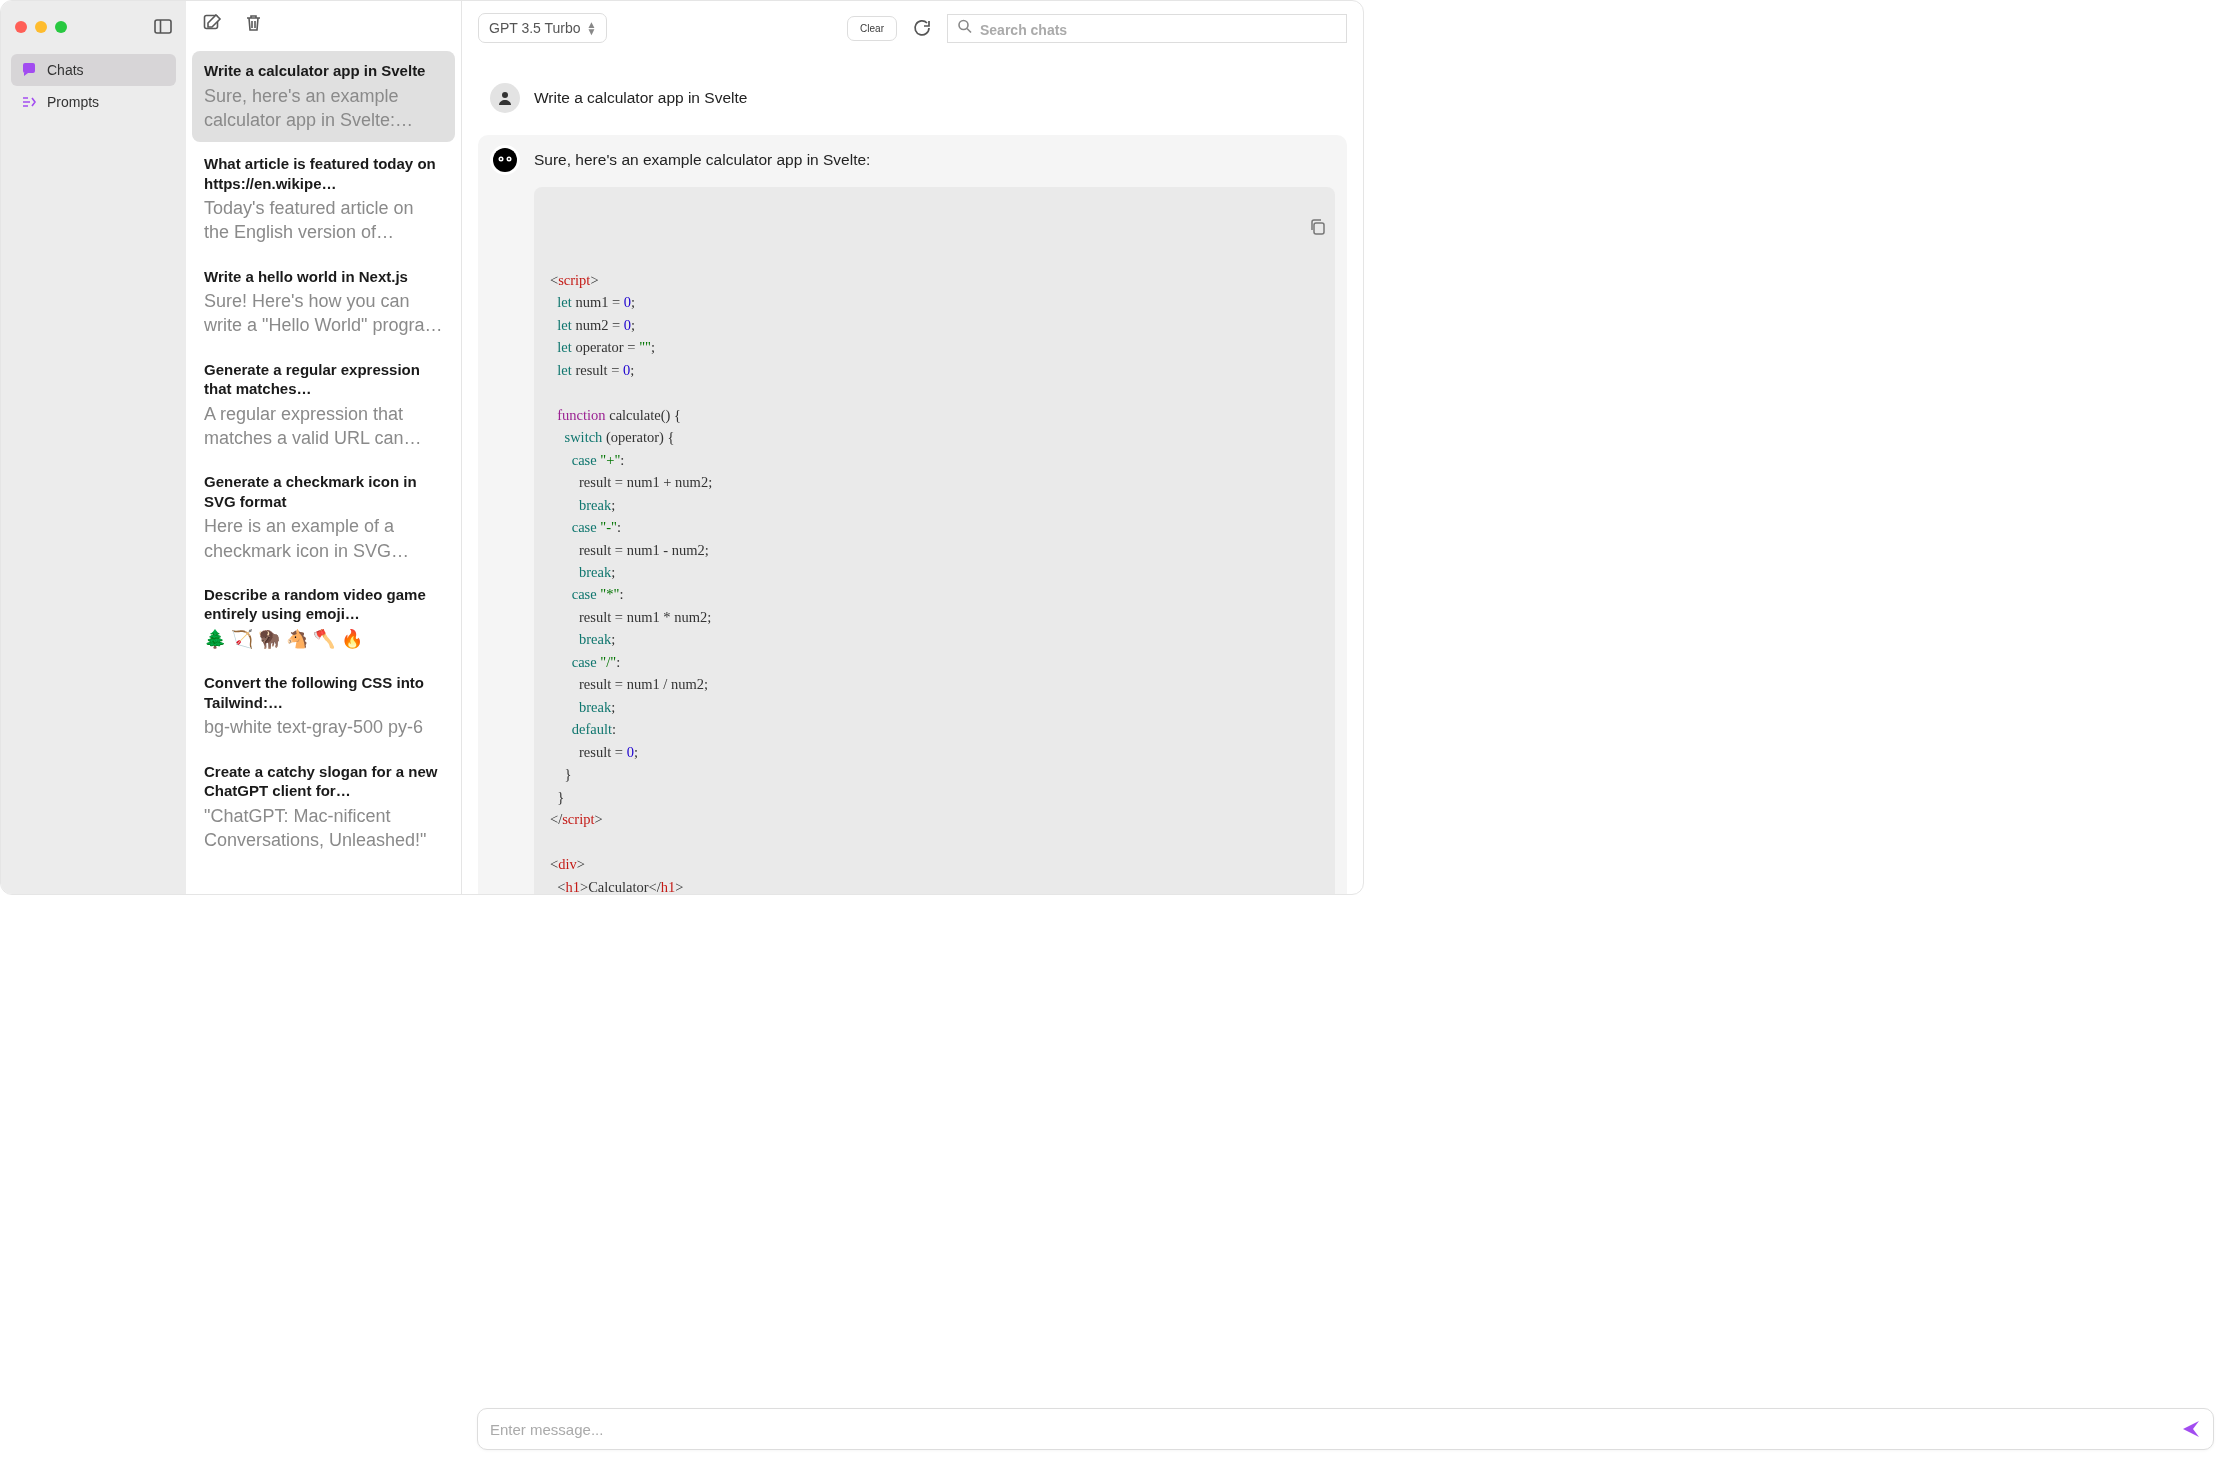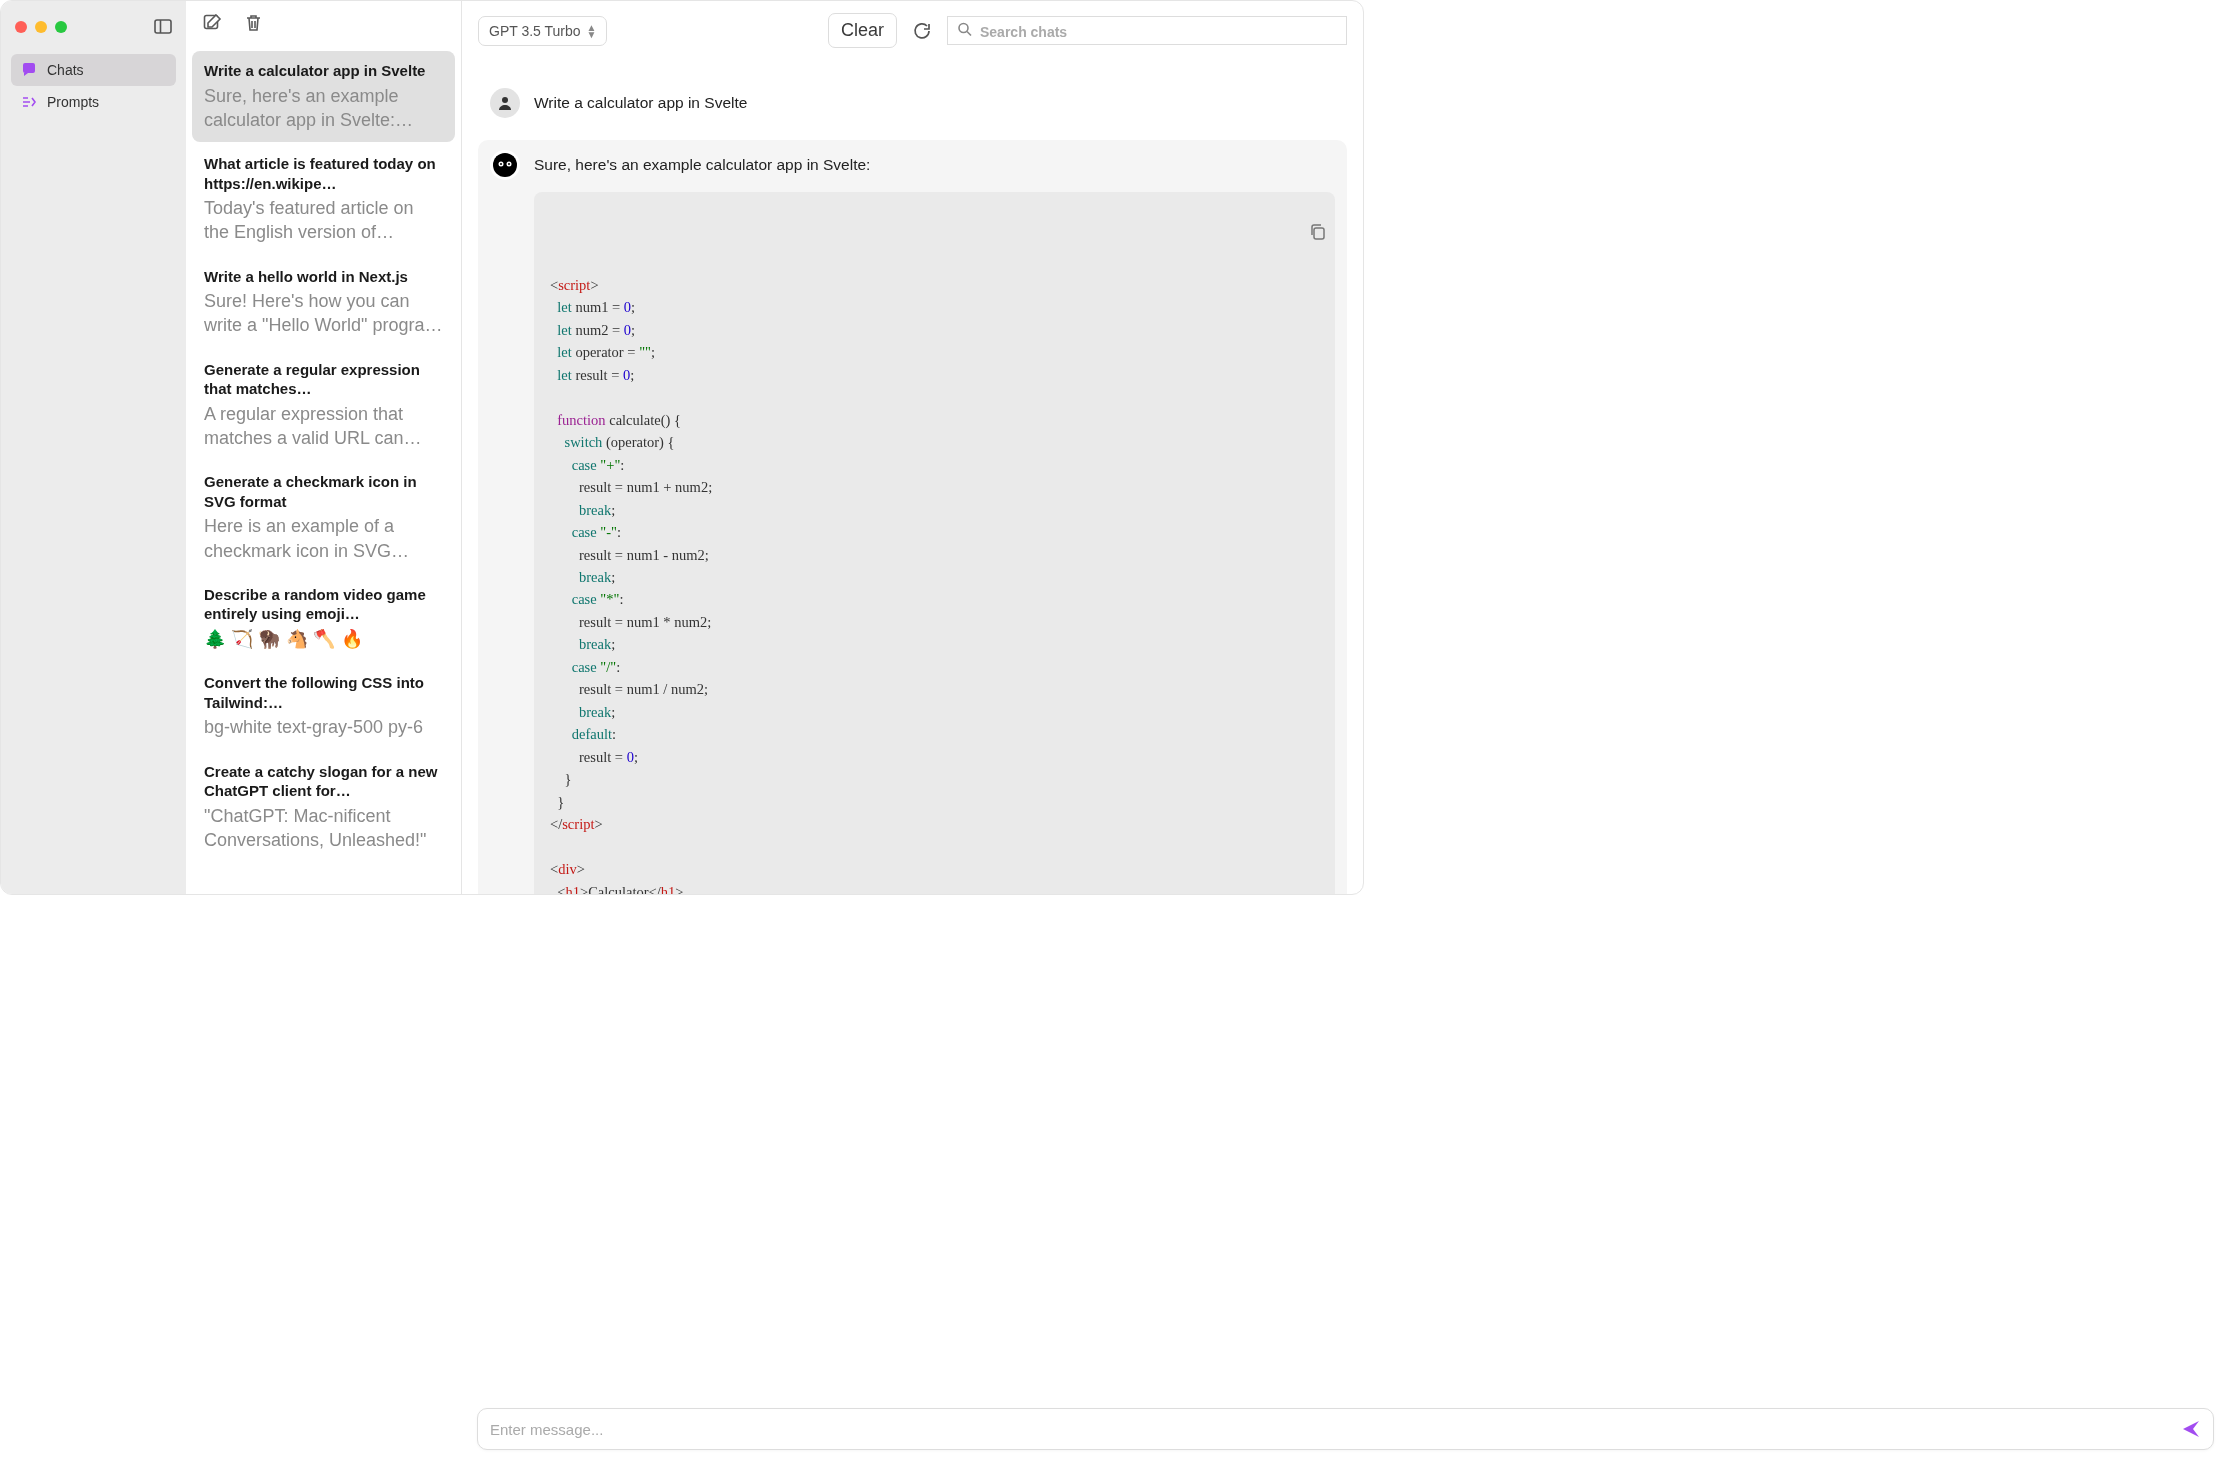--- a/index.html
+++ b/index.html
@@ -114,21 +114,21 @@
   font-size: 14px;
   color: #555;
   cursor: pointer;
 }
 .updown { font-size: 10px; color: #888; line-height: 7px; display: flex; flex-direction: column; }
 .spacer { flex: 1; }
 .clear-btn {
   border: 1px solid #ddd;
   border-radius: 7px;
   padding: 6px 12px;
-  font-size: 18px;
+  font-size: 10px;
   color: #3a3a3a;
   cursor: pointer;
 }
 .reload-btn { color: #555; cursor: pointer; display: flex; padding: 4px; }
 .search-wrap {
   position: relative;
   flex: 0 0 400px;
 }
 .search-input {
   width: 100%;

